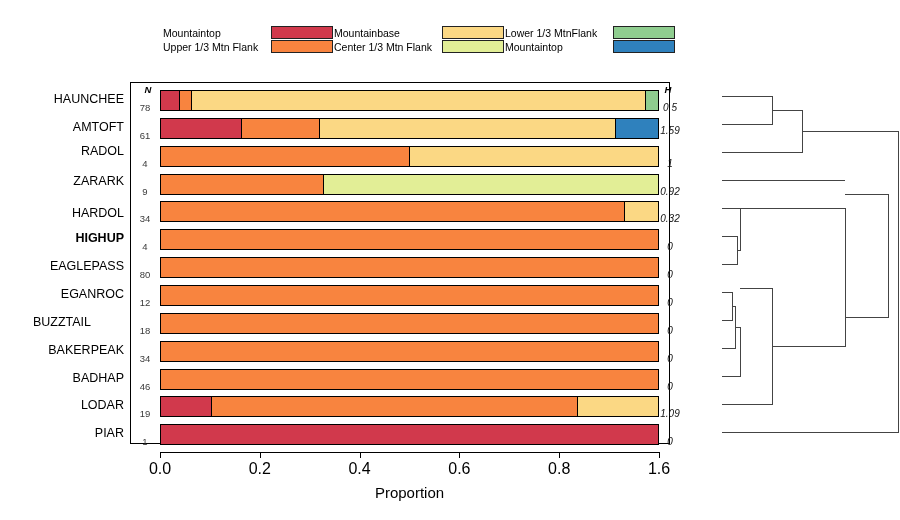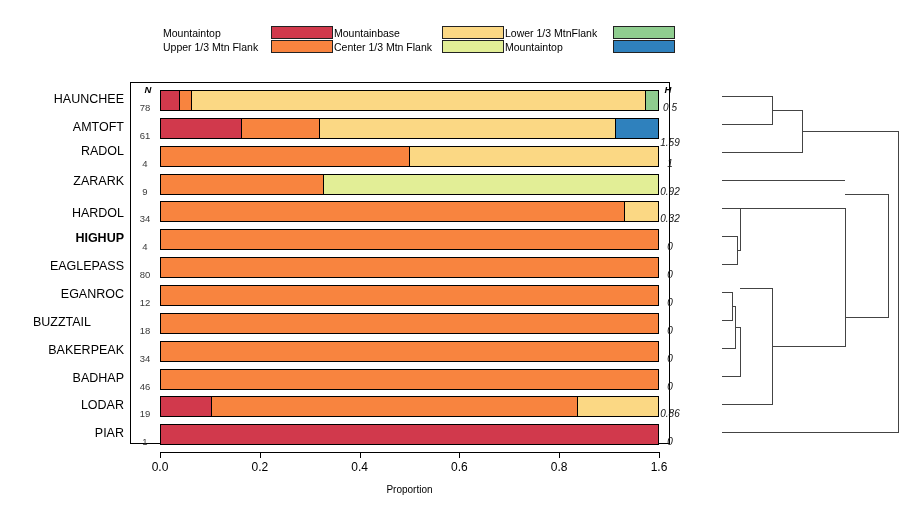--- a/index.html
+++ b/index.html
@@ -49,22 +49,22 @@
   .bar{
     position:absolute;height:21px;border:1.4px solid #000;box-sizing:border-box;
     overflow:hidden;display:flex;
   }
   .seg{height:100%;box-sizing:border-box;border-right:1.2px solid #000;}
   .seg:last-child{border-right:none;}
 
   
   .axisline{position:absolute;left:160px;top:452px;width:499px;height:1px;background:#000;}
   .tick{position:absolute;top:452px;width:1px;height:6px;background:#000;}
-  .ticklbl{position:absolute;top:460px;width:40px;margin-left:-20px;text-align:center;font-size:12px;}
-  .xlab{position:absolute;left:160px;top:484px;width:499px;text-align:center;font-size:10px;}
+  .ticklbl{position:absolute;top:460px;width:40px;margin-left:-20px;text-align:center;font-size:16px;}
+  .xlab{position:absolute;left:160px;top:484px;width:499px;text-align:center;font-size:15px;}
 
   
   .dendro{position:absolute;left:690px;top:82px;width:210px;height:362px;}
   .dendro svg{display:block;}
 </style>
 </head>
 <body>
 
 <div id="root">
 
@@ -117,21 +117,21 @@
       </div>
       <div class="hval" style="top: 102px;">0.5</div>
       <div class="rowlabel" style="top: 119.85px;">AMTOFT</div>
       <div class="nval" style="top: 129.85px;">61</div>
       <div class="bar" style="left: 160px; top: 117.85px; width: 499px;">
         <div class="seg" style="flex: 0 0 16.3%; background: rgb(209, 57, 76);"></div>
         <div class="seg" style="flex: 0 0 15.7%; background: rgb(248, 132, 63);"></div>
         <div class="seg" style="flex: 0 0 59.5%; background: rgb(251, 216, 132);"></div>
         <div class="seg" style="flex: 0 0 8.5%; background: rgb(47, 129, 189);"></div>
       </div>
-      <div class="hval" style="top: 137px;">1.59</div>
+      <div class="hval" style="top: 125px;">1.59</div>
       <div class="rowlabel" style="top: 144px;">RADOL</div>
       <div class="nval" style="top: 157.7px;">4</div>
       <div class="bar" style="left: 160px; top: 145.7px; width: 499px;">
         <div class="seg" style="flex: 0 0 50%; background: rgb(248, 132, 63);"></div>
         <div class="seg" style="flex: 0 0 50%; background: rgb(251, 216, 132);"></div>
       </div>
       <div class="hval" style="top: 157.7px;">1</div>
       <div class="rowlabel" style="top: 174px;">ZARARK</div>
       <div class="nval" style="top: 185.55px;">9</div>
       <div class="bar" style="left: 160px; top: 173.55px; width: 499px;">
@@ -182,21 +182,21 @@
         <div class="seg" style="flex: 0 0 100%; background: rgb(248, 132, 63);"></div>
       </div>
       <div class="hval" style="top: 380.5px;">0</div>
       <div class="rowlabel" style="top: 398.35px;">LODAR</div>
       <div class="nval" style="top: 408.35px;">19</div>
       <div class="bar" style="left: 160px; top: 396.35px; width: 499px;">
         <div class="seg" style="flex: 0 0 10.2%; background: rgb(209, 57, 76);"></div>
         <div class="seg" style="flex: 0 0 73.8%; background: rgb(248, 132, 63);"></div>
         <div class="seg" style="flex: 0 0 16%; background: rgb(251, 216, 132);"></div>
       </div>
-      <div class="hval" style="top: 408.35px;">0.86</div>
+      <div class="hval" style="top: 408.35px;">1.09</div>
       <div class="rowlabel" style="top: 426.2px;">PIAR</div>
       <div class="nval" style="top: 436.2px;">1</div>
       <div class="bar" style="left: 160px; top: 424.2px; width: 499px;">
         <div class="seg" style="flex: 0 0 100%; background: rgb(209, 57, 76);"></div>
       </div>
       <div class="hval" style="top: 436.2px;">0</div>
     </div>
 
   <div class="axisline"></div>
   <div id="xticks">

